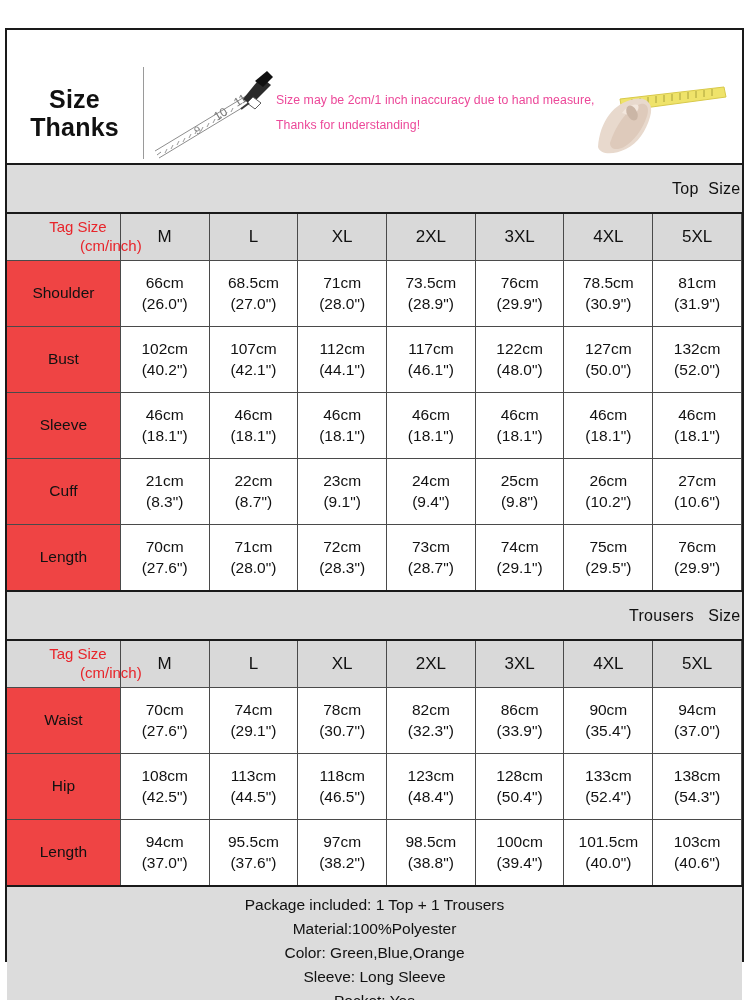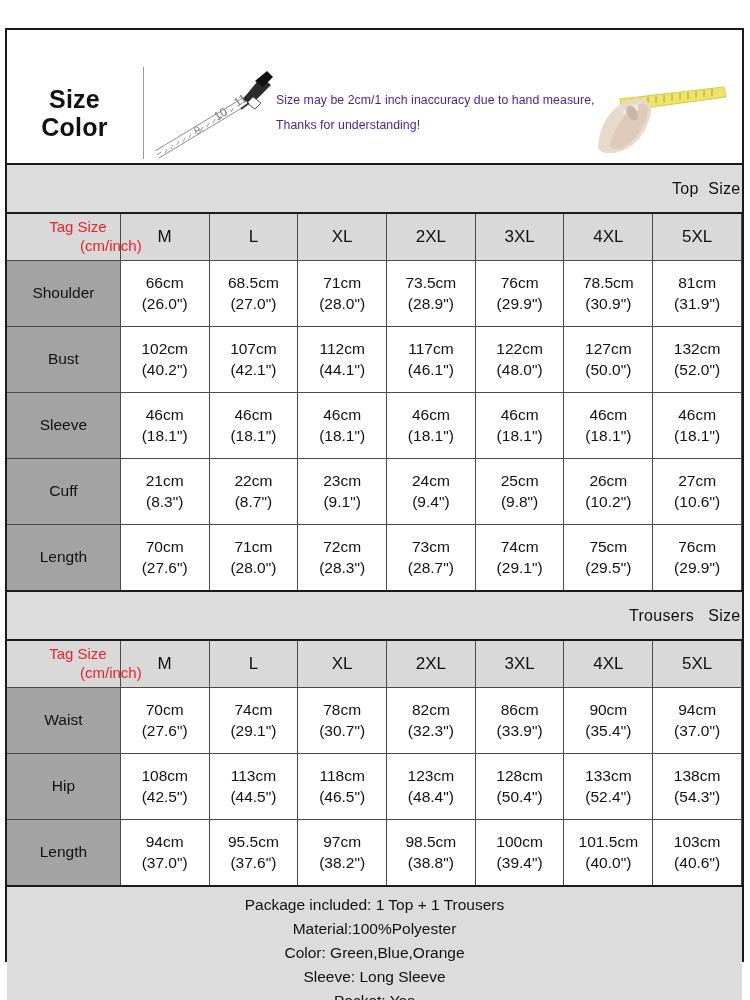--- a/index.html
+++ b/index.html
@@ -23,21 +23,21 @@
   .banner-title{
     width:135px;flex:0 0 135px;text-align:center;
     font-size:25px;font-weight:bold;color:#111;line-height:1.12;
     letter-spacing:.2px;z-index:3;
   }
   .banner-art{
     position:absolute;left:136px;top:0;width:160px;height:100px;z-index:1;
   }
   .banner-art svg{display:block;}
   .banner-note{
-    margin-left:134px;z-index:3;color:#4c1d95;font-size:12.3px;
+    margin-left:134px;z-index:3;color:#ec4899;font-size:12.3px;
     line-height:2.05;white-space:nowrap;
   }
   .banner-note div{letter-spacing:.05px;}
   .banner-photo{
     position:absolute;right:2px;top:6px;width:148px;height:88px;z-index:2;
   }
   .banner-divider{
     position:absolute;left:136px;top:4px;width:1px;height:92px;
     background:#9a9a9a;z-index:4;
   }
@@ -66,21 +66,21 @@
     padding-left:30px;
   }
   .head-row td.tagsize .l1{display:block;}
   .head-row td.tagsize .l2{display:block;margin-left:43px;}
 
   .data-row td{
     height:63px;text-align:center;font-size:15.5px;color:#111;
     border:1px solid #4a4a4a;background:#ffffff;line-height:1.35;
   }
   .data-row td.rowlabel{
-    background:#a3a3a3;font-size:15.5px;border-left:none;
+    background:#ef4444;font-size:15.5px;border-left:none;
   }
   .data-row td .cm{display:block;}
   .data-row td .inch{display:block;}
 
   .data-row:last-child td{border-bottom:2px solid #1a1a1a;}
   .tbl-top .data-row:last-child td{border-bottom:2px solid #1a1a1a;}
 
   
   .footer{
     background:#dcdcdc;padding:6px 8px 8px 8px;
@@ -90,21 +90,21 @@
 </style>
 </head>
 <body>
 
 <div class="page">
   <div class="frame">
 
     <div class="banner">
       <div class="banner-title">
         <span>Size</span><br>
-        <span>Color</span>
+        <span>Thanks</span>
       </div>
 
       <div class="banner-divider"></div>
 
       <div class="banner-art">
         <svg width="160" height="100" viewBox="0 0 160 100">
           <g stroke="#8d8d8d" stroke-width="1" fill="none">
             <line x1="12" y1="88" x2="108" y2="30"></line>
             <line x1="16" y1="95" x2="112" y2="37"></line>
             <line x1="14" y1="92" x2="18" y2="89"></line>

